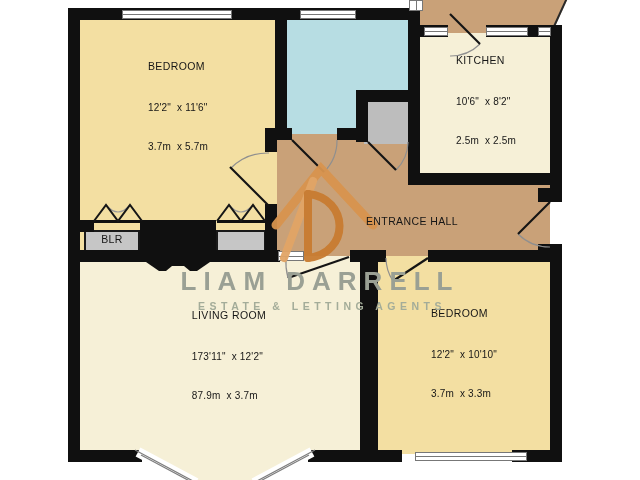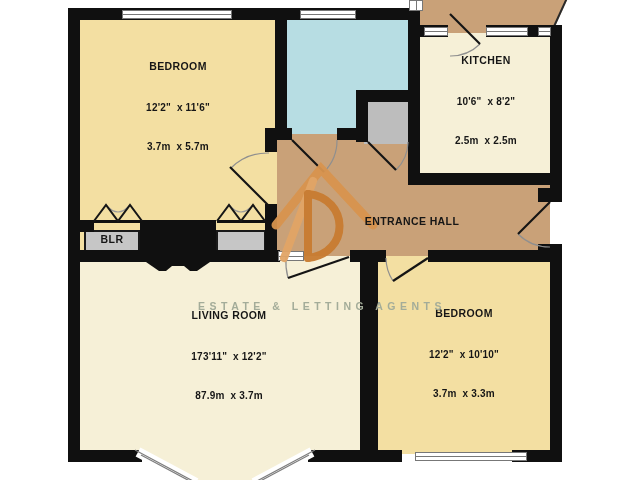--- a/index.html
+++ b/index.html
@@ -9,22 +9,22 @@
   .w{position:absolute;background:#101010;z-index:3;}
   .closet{position:absolute;background:#c6c6c6;border:2px solid #1a1a1a;box-sizing:border-box;z-index:3;}
   .win-h{position:absolute;background:#fff;border:1px solid #777;box-sizing:border-box;z-index:4;
          background-image:linear-gradient(#777,#777);background-size:100% 1px;
          background-position:center;background-repeat:no-repeat;}
   .win-v{position:absolute;background:#fff;border:1px solid #777;box-sizing:border-box;z-index:4;
          background-image:linear-gradient(90deg,#777,#777);background-size:1px 100%;
          background-position:center;background-repeat:no-repeat;}
   .svg-under{position:absolute;left:0;top:0;z-index:1;}
   .svg-over{position:absolute;left:0;top:0;z-index:5;}
-  .rlabel{position:absolute;transform:translate(-50%,-50%);text-align:center;color:#161616;
-          font-weight:bold;font-size:10px;line-height:1.32;letter-spacing:.2px;
+  .rlabel{position:absolute;transform:translate(-50%,-50%);color:#161616;
+          font-weight:normal;font-size:10px;line-height:1.32;letter-spacing:.2px;
           white-space:pre;z-index:6;}
   .rlabel .nm{font-size:10.5px;letter-spacing:.4px;}
   .wm-title{position:absolute;left:320px;top:281px;transform:translate(-50%,-50%);
             font-weight:bold;font-size:26px;letter-spacing:7px;color:#9aa094;
             white-space:nowrap;z-index:6;}
   .wm-sub{position:absolute;left:322px;top:306px;transform:translate(-50%,-50%);
           font-weight:bold;font-size:10.5px;letter-spacing:4.5px;color:#a3ac99;
           white-space:nowrap;z-index:6;}
 </style>
 </head>
@@ -158,15 +158,16 @@
     <div class="nm">LIVING ROOM</div>
     <div>173'11"  x 12'2"</div>
     <div>87.9m  x 3.7m</div>
   </div>
   <div class="rlabel" style="left:464px;top:354px;">
     <div class="nm">BEDROOM</div>
     <div>12'2"  x 10'10"</div>
     <div>3.7m  x 3.3m</div>
   </div>
 
+  <div class="wm-title">LIAM DARRELL</div>
   <div class="wm-sub">ESTATE &amp; LETTING AGENTS</div>
 
 </div>
 
 </body></html>

